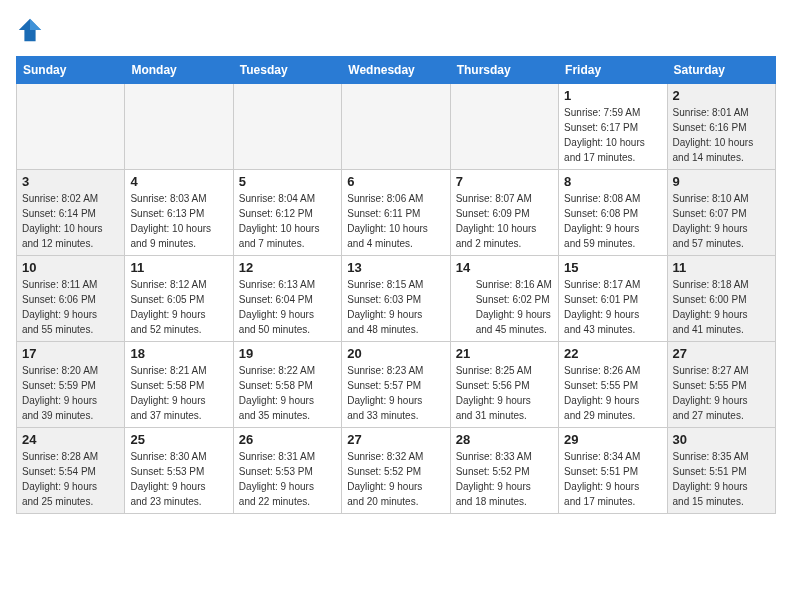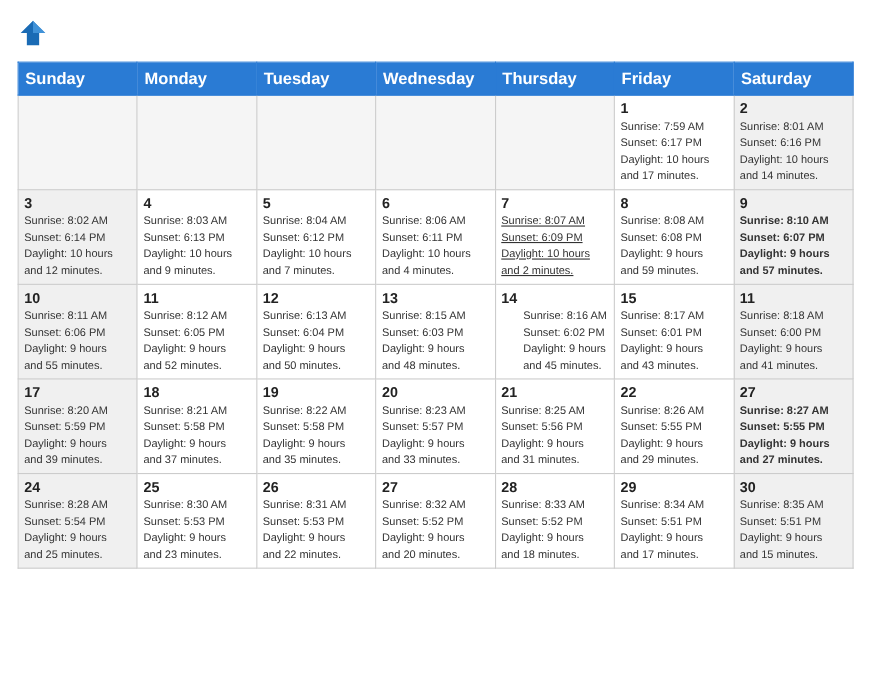--- a/index.html
+++ b/index.html
@@ -45,21 +45,21 @@
       color: #555;
     }
     table {
       width: 100%;
       border-collapse: collapse;
       table-layout: fixed;
     }
     th {
       background-color: #2a7bd4;
       color: white;
-      font-size: 15px;
+      font-size: 12px;
       font-weight: bold;
       padding: 6px 6px;
       text-align: left;
       border: 1px solid #2a7bd4;
     }
     td {
       vertical-align: top;
       border: 1px solid #ccc;
       padding: 4px 5px;
       font-size: 10.5px;
@@ -164,35 +164,35 @@
         </td>
         <td>
           <span class="day-number">6</span>
           <div class="day-info" style="white-space: pre-line;">Sunrise: 8:06 AM
 Sunset: 6:11 PM
 Daylight: 10 hours
 and 4 minutes.</div>
         </td>
         <td>
           <span class="day-number">7</span>
-          <div class="day-info" style="white-space: pre-line; text-decoration: underline;">Sunrise: 8:07 AM
+          <div class="day-info" style="white-space: pre-line;">Sunrise: 8:07 AM
 Sunset: 6:09 PM
 Daylight: 10 hours
 and 2 minutes.</div>
         </td>
         <td>
           <span class="day-number">8</span>
           <div class="day-info" style="white-space: pre-line;">Sunrise: 8:08 AM
 Sunset: 6:08 PM
 Daylight: 9 hours
 and 59 minutes.</div>
         </td>
         <td class="weekend">
           <span class="day-number">9</span>
-          <div class="day-info" style="white-space: pre-line; font-weight: bold;">Sunrise: 8:10 AM
+          <div class="day-info" style="white-space: pre-line;">Sunrise: 8:10 AM
 Sunset: 6:07 PM
 Daylight: 9 hours
 and 57 minutes.</div>
         </td>
       </tr>
       <tr>
         <td class="weekend">
           <span class="day-number">10</span>
           <div class="day-info" style="white-space: pre-line;">Sunrise: 8:11 AM
 Sunset: 6:06 PM
@@ -280,21 +280,21 @@
         </td>
         <td>
           <span class="day-number">22</span>
           <div class="day-info" style="white-space: pre-line;">Sunrise: 8:26 AM
 Sunset: 5:55 PM
 Daylight: 9 hours
 and 29 minutes.</div>
         </td>
         <td class="weekend">
           <span class="day-number">27</span>
-          <div class="day-info" style="white-space: pre-line; font-weight: bold;">Sunrise: 8:27 AM
+          <div class="day-info" style="white-space: pre-line;">Sunrise: 8:27 AM
 Sunset: 5:55 PM
 Daylight: 9 hours
 and 27 minutes.</div>
         </td>
       </tr>
       <tr>
         <td class="weekend">
           <span class="day-number">24</span>
           <div class="day-info" style="white-space: pre-line;">Sunrise: 8:28 AM
 Sunset: 5:54 PM

